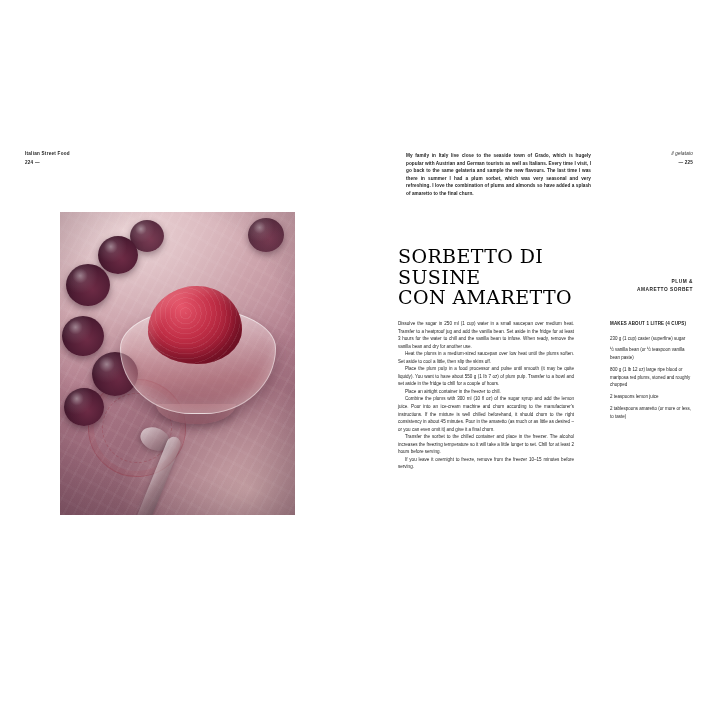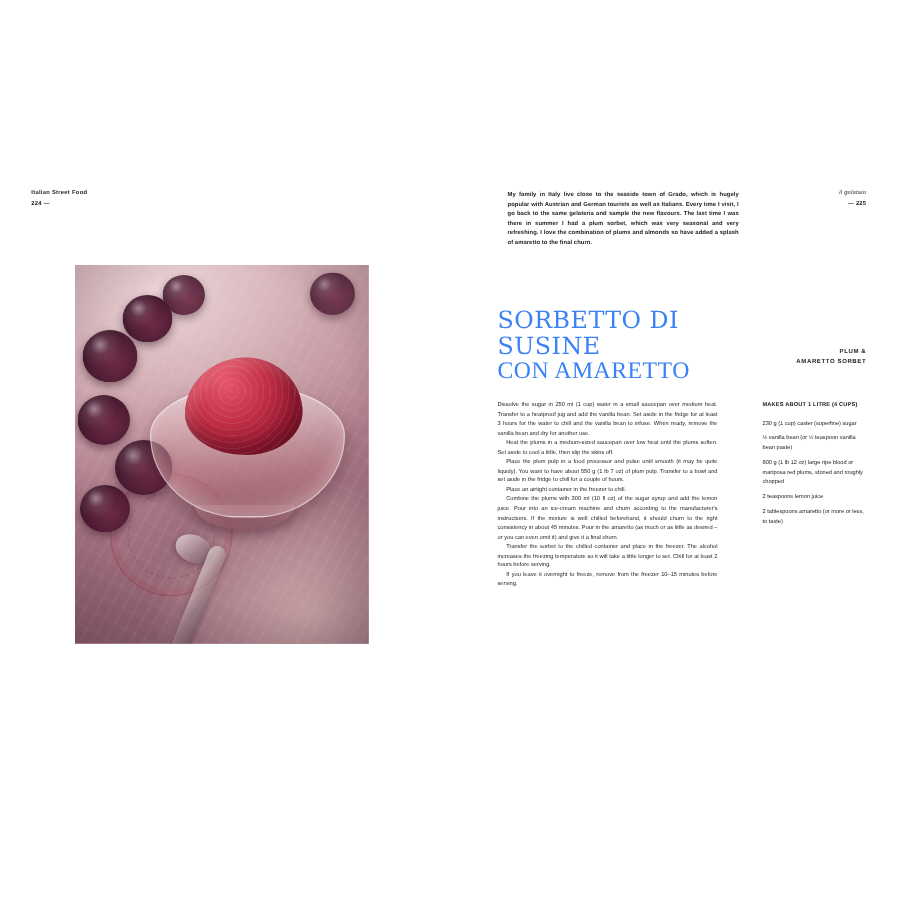--- a/index.html
+++ b/index.html
@@ -214,24 +214,24 @@
 
   .recipe-title {
     position: absolute;
     left: 38px;
     top: 246px;
     width: 220px;
     font-family: "DejaVu Serif", serif;
     font-size: 19px;
     line-height: 1.08;
     letter-spacing: 0.4px;
-    color: #3b82f6;
+    color: #000000;
     font-weight: normal;
   }
-  .recipe-title .l2 { display: block; font-family: Liberation Serif, serif; }
+  .recipe-title .l2 { display: block; }
 
   .subtitle {
     position: absolute;
     right: 27px;
     top: 278px;
     width: 72px;
     text-align: right;
     font-size: 4.8px;
     font-weight: bold;
     line-height: 1.7;

